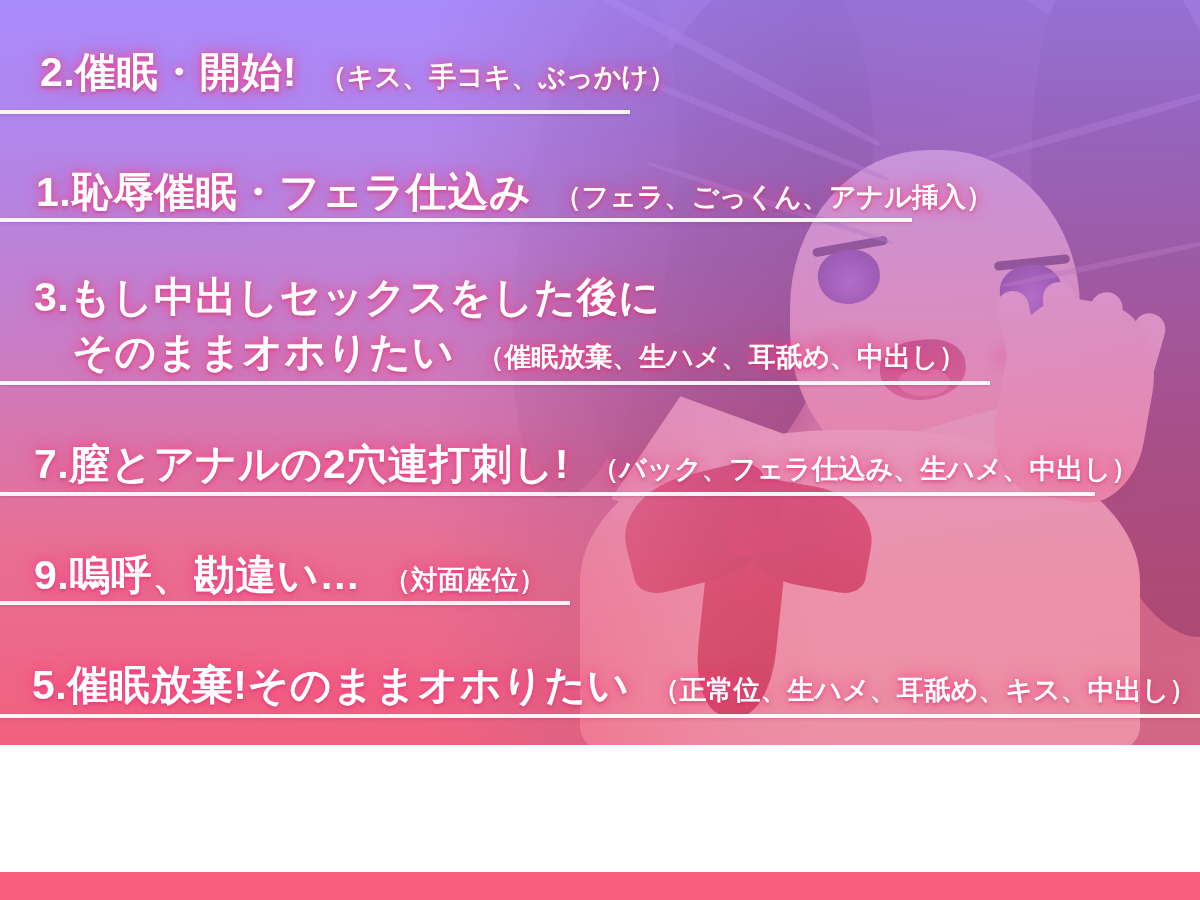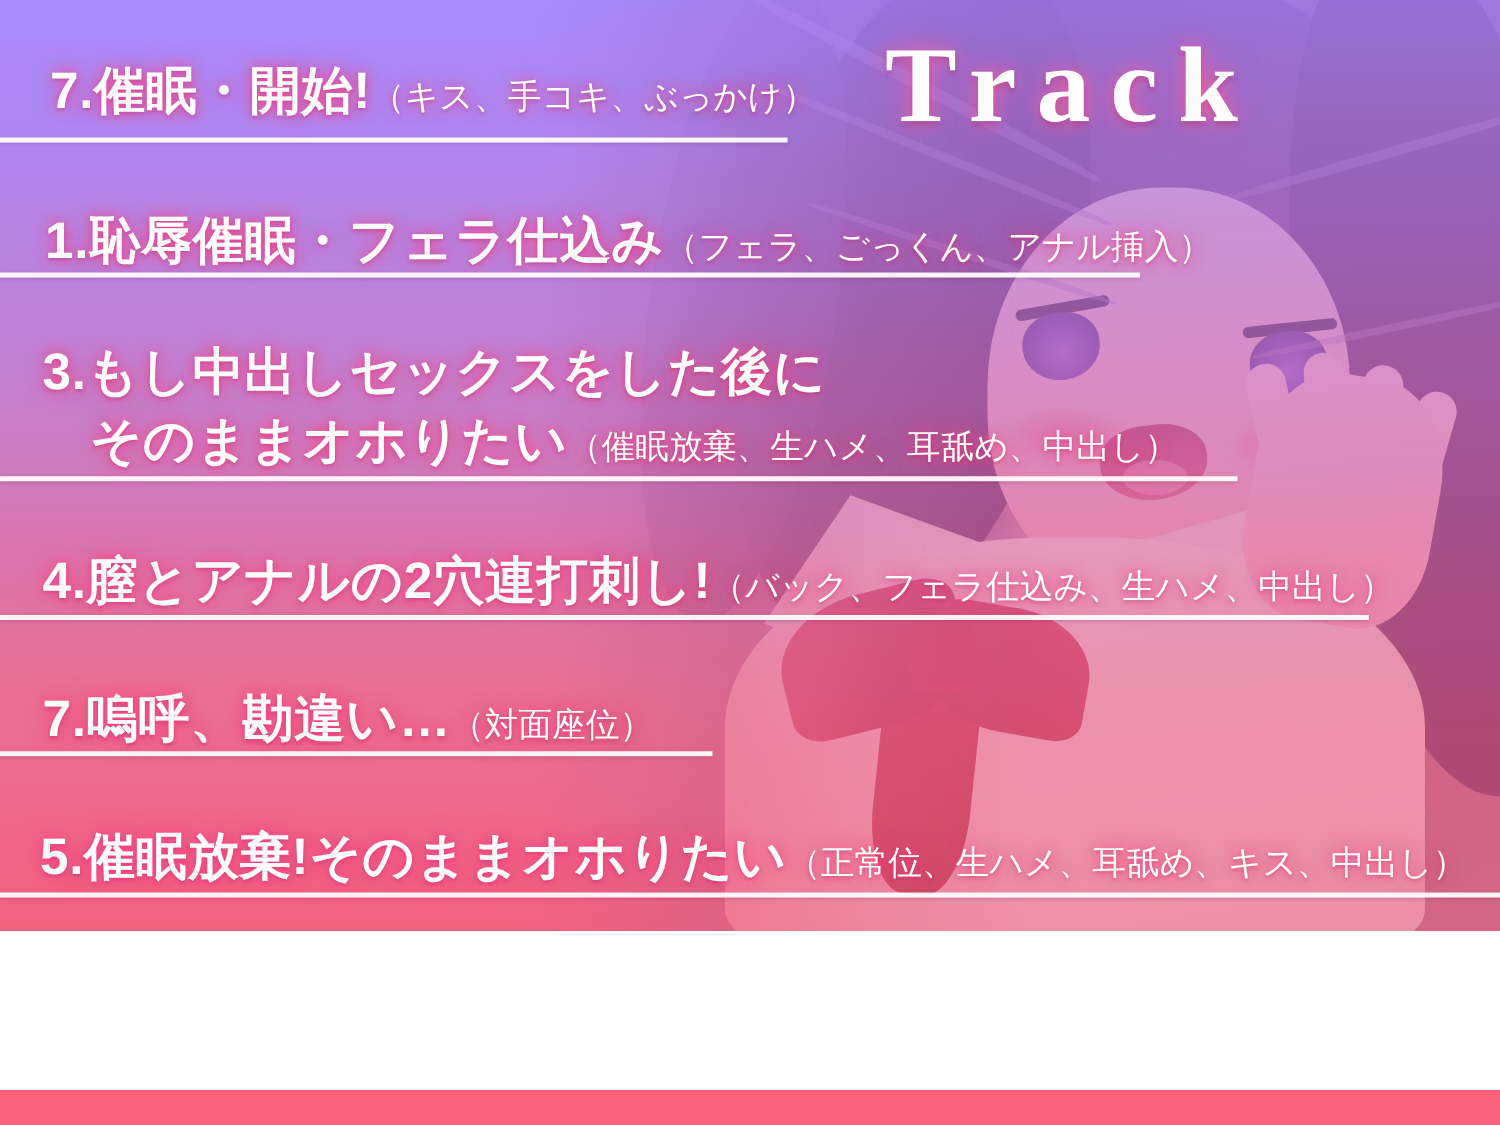--- a/index.html
+++ b/index.html
@@ -97,21 +97,21 @@
     mask-image:linear-gradient(90deg,#000 0px,#000 430px,rgba(0,0,0,.55) 560px,rgba(0,0,0,.18) 700px,rgba(0,0,0,0) 820px);
   }
 
   
   .tracks{position:absolute;left:0;top:0;width:1200px;height:745px;}
   .divider{position:absolute;left:0;height:4px;background:rgba(255,255,255,.92);box-shadow:0 1px 3px rgba(120,40,90,.25);}
   .track{position:absolute;left:0;width:1200px;color:#fff;white-space:nowrap;
          text-shadow:0 0 10px rgba(255,60,130,.75), 0 0 18px rgba(255,60,130,.5), 0 2px 3px rgba(150,30,90,.35);}
   .tline{display:block;}
   .t-main{font-size:41px;font-weight:700;letter-spacing:.5px;}
-  .t-sub{font-size:27px;font-weight:400;letter-spacing:0;}
+  .t-sub{font-size:27px;font-weight:700;letter-spacing:0;margin-left:23px;}
 
   
   .trackmark{
     position:absolute;left:708px;top:18px;
     font-family:"Liberation Serif","DejaVu Serif",serif;
     font-size:86px;font-weight:700;color:#fff;letter-spacing:16px;
     text-shadow:0 0 14px rgba(255,90,160,.8),0 0 28px rgba(255,90,160,.45),0 3px 4px rgba(120,40,100,.4);
   }
 
   
@@ -156,47 +156,46 @@
     <div class="strand s1"></div>
     <div class="strand s2"></div>
     <div class="strand s3"></div>
     <div class="strand s4"></div>
     <div class="strand s5"></div>
     <div class="art-tint"></div>
   </div>
 
   <div class="band"></div>
 
-  <div class="trackmark">Track</div>
 
   <div class="tracks">
 
     <div class="track" style="left:40px;top:45px;">
-      <span class="t-main">7.催眠・開始!</span><span class="t-sub">（キス、手コキ、ぶっかけ）</span>
+      <span class="t-main">2.催眠・開始!</span><span class="t-sub">（キス、手コキ、ぶっかけ）</span>
     </div>
     <div class="divider" style="top:110px;width:630px;"></div>
 
     <div class="track" style="left:36px;top:165px;">
       <span class="t-main">1.恥辱催眠・フェラ仕込み</span><span class="t-sub">（フェラ、ごっくん、アナル挿入）</span>
     </div>
     <div class="divider" style="top:218px;width:912px;"></div>
 
     <div class="track" style="left:34px;top:270px;">
       <span class="tline t-main">3.もし中出しセックスをした後に</span>
       <span class="tline" style="padding-left:38px;"><span class="t-main">そのままオホりたい</span><span class="t-sub">（催眠放棄、生ハメ、耳舐め、中出し）</span></span>
     </div>
     <div class="divider" style="top:381px;width:990px;"></div>
 
     <div class="track" style="left:34px;top:437px;">
-      <span class="t-main">4.膣とアナルの2穴連打刺し!</span><span class="t-sub">（バック、フェラ仕込み、生ハメ、中出し）</span>
+      <span class="t-main">7.膣とアナルの2穴連打刺し!</span><span class="t-sub">（バック、フェラ仕込み、生ハメ、中出し）</span>
     </div>
     <div class="divider" style="top:492px;width:1095px;"></div>
 
     <div class="track" style="left:34px;top:548px;">
-      <span class="t-main">7.嗚呼、勘違い…</span><span class="t-sub">（対面座位）</span>
+      <span class="t-main">9.嗚呼、勘違い…</span><span class="t-sub">（対面座位）</span>
     </div>
     <div class="divider" style="top:601px;width:570px;"></div>
 
     <div class="track" style="left:32px;top:658px;">
       <span class="t-main">5.催眠放棄!そのままオホりたい</span><span class="t-sub">（正常位、生ハメ、耳舐め、キス、中出し）</span>
     </div>
     <div class="divider" style="top:714px;width:1200px;"></div>
   </div>
 
   <div class="bonus">

